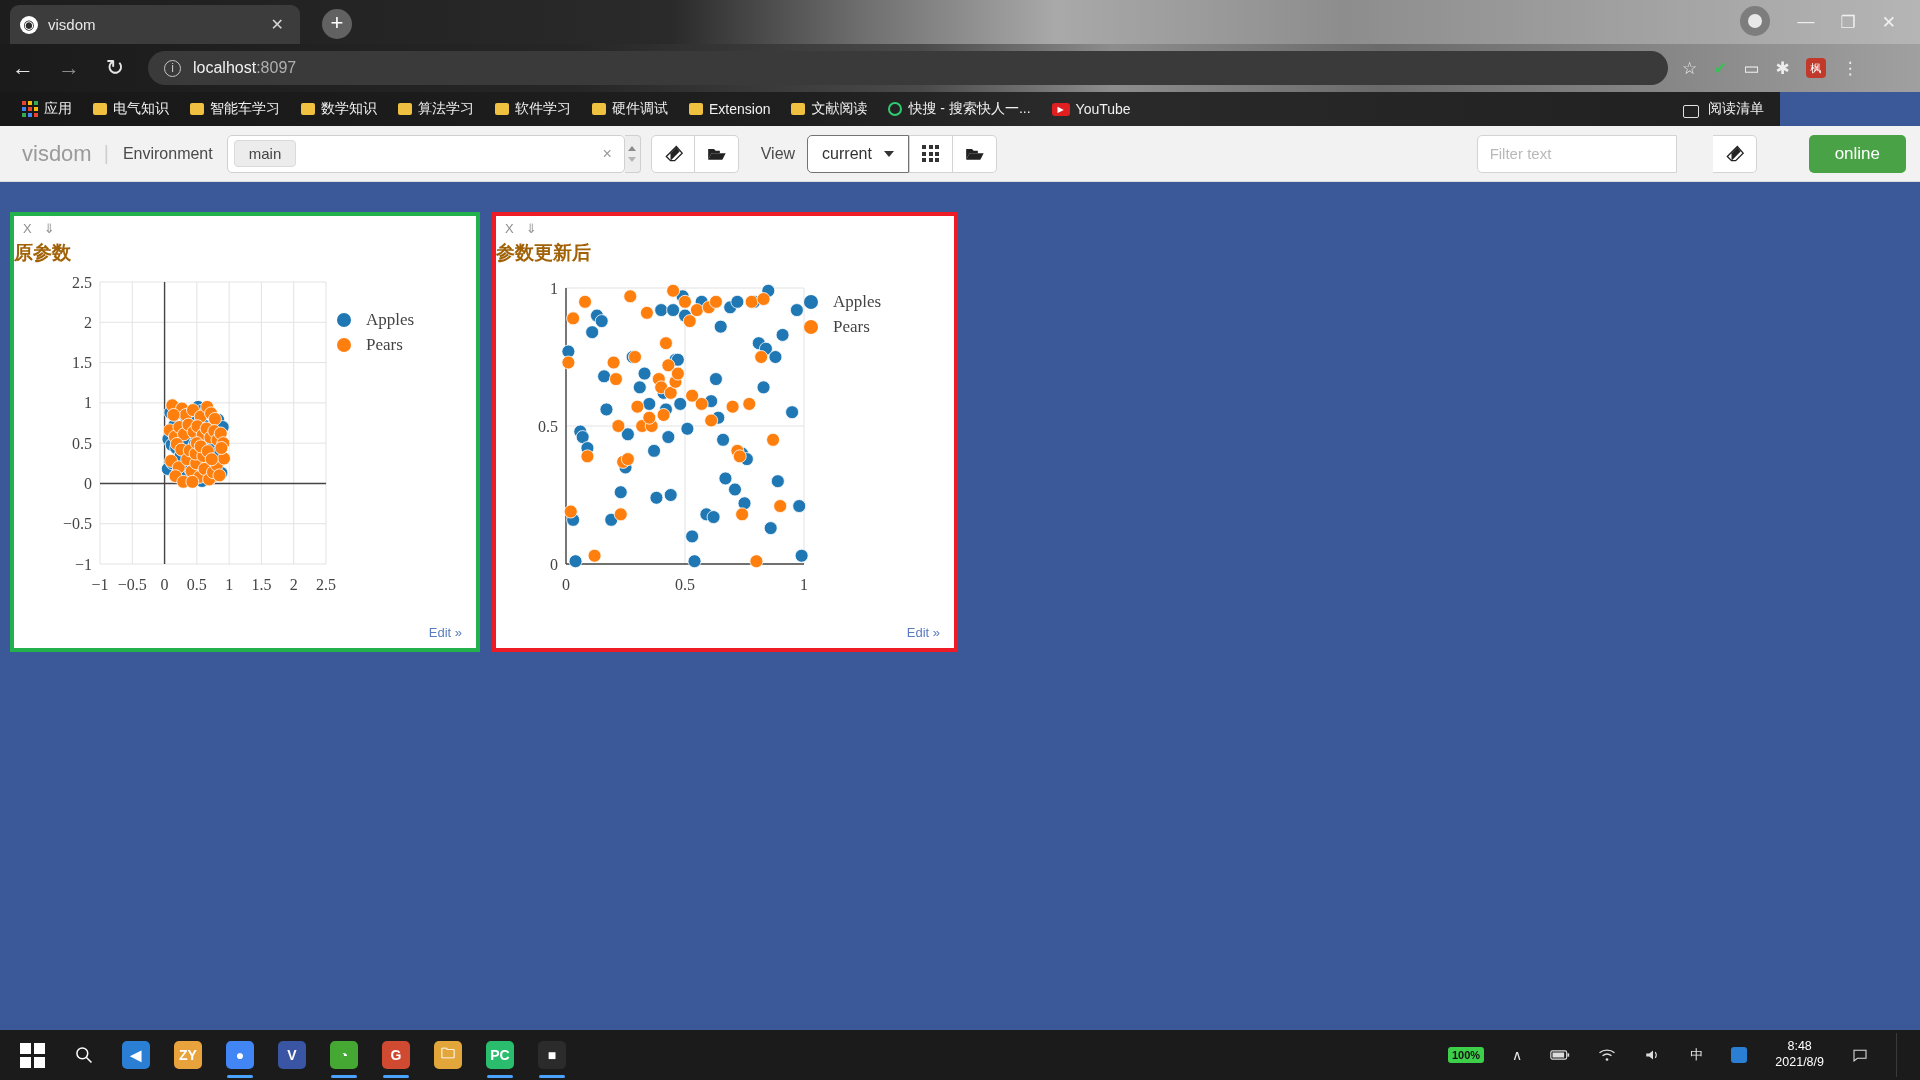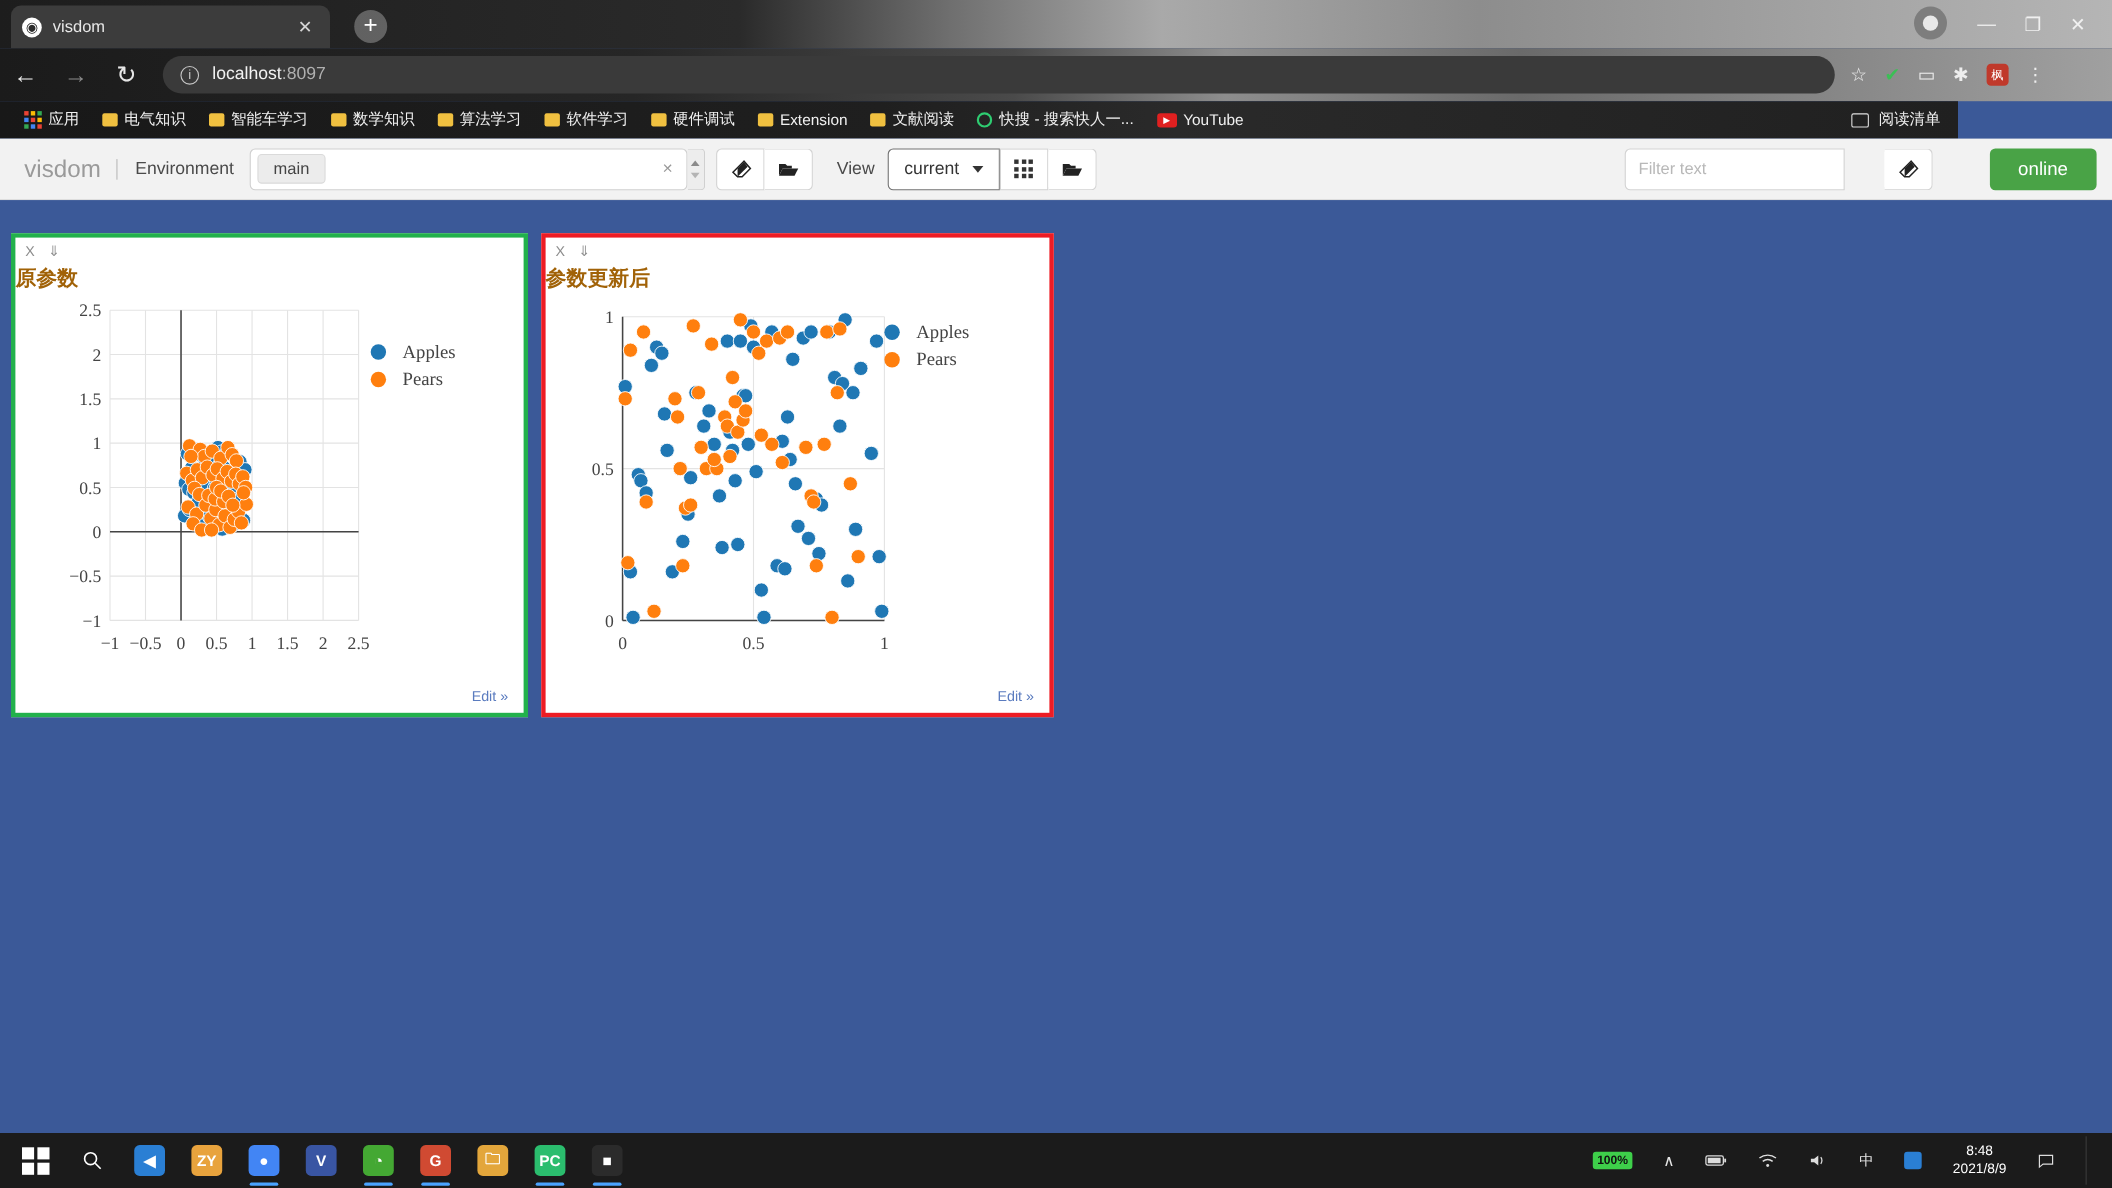--- a/index.html
+++ b/index.html
@@ -78,21 +78,21 @@
     display: flex; align-items: center; gap: 5px; padding-left: 14px;
     font-size: 14px; color: #f0f0f0; white-space: nowrap; overflow: hidden;
   }
   .bm { display: flex; align-items: center; gap: 6px; padding: 3px 8px; border-radius: 4px; cursor: pointer; }
   .bm-folder { width: 14px; height: 12px; background: #f0c040; border-radius: 2px; flex: none; }
   .bm-apps { display: grid; grid-template-columns: repeat(3, 4px); grid-template-rows: repeat(3, 4px); gap: 2px; }
   .bm-apps i { display:block; width:4px; height:4px; }
   .bm-circle { width: 14px; height: 14px; border-radius: 50%; border: 2px solid #2ecc71; flex:none; }
   .bm-yt { width: 18px; height: 13px; border-radius: 3px; background: #e02020; color:#fff; font-size:8px;
            display:flex; align-items:center; justify-content:center; flex:none; }
-  .bm-right { margin-left: auto; display: flex; align-items: center; gap: 9px; padding-right: 16px; }
+  .bm-right { margin-left: auto; display: flex; align-items: flex-end; gap: 9px; padding-right: 16px; }
   .bm-readlist { width: 16px; height: 13px; border: 1.5px solid #e0e0e0; border-radius: 2px; }
 
   
   .visdom-bar {
     position: absolute; left: 0; top: 126px; width: 1920px; height: 56px;
     background: #f2f2f2; border-bottom: 1px solid #dcdcdc;
     display: flex; align-items: center; padding: 0 14px; gap: 0;
   }
   .vd-logo { color: #9a9a9a; font-size: 22px; padding: 0 12px 0 8px; }
   .vd-sep { color: #cfcfcf; font-size: 20px; }

